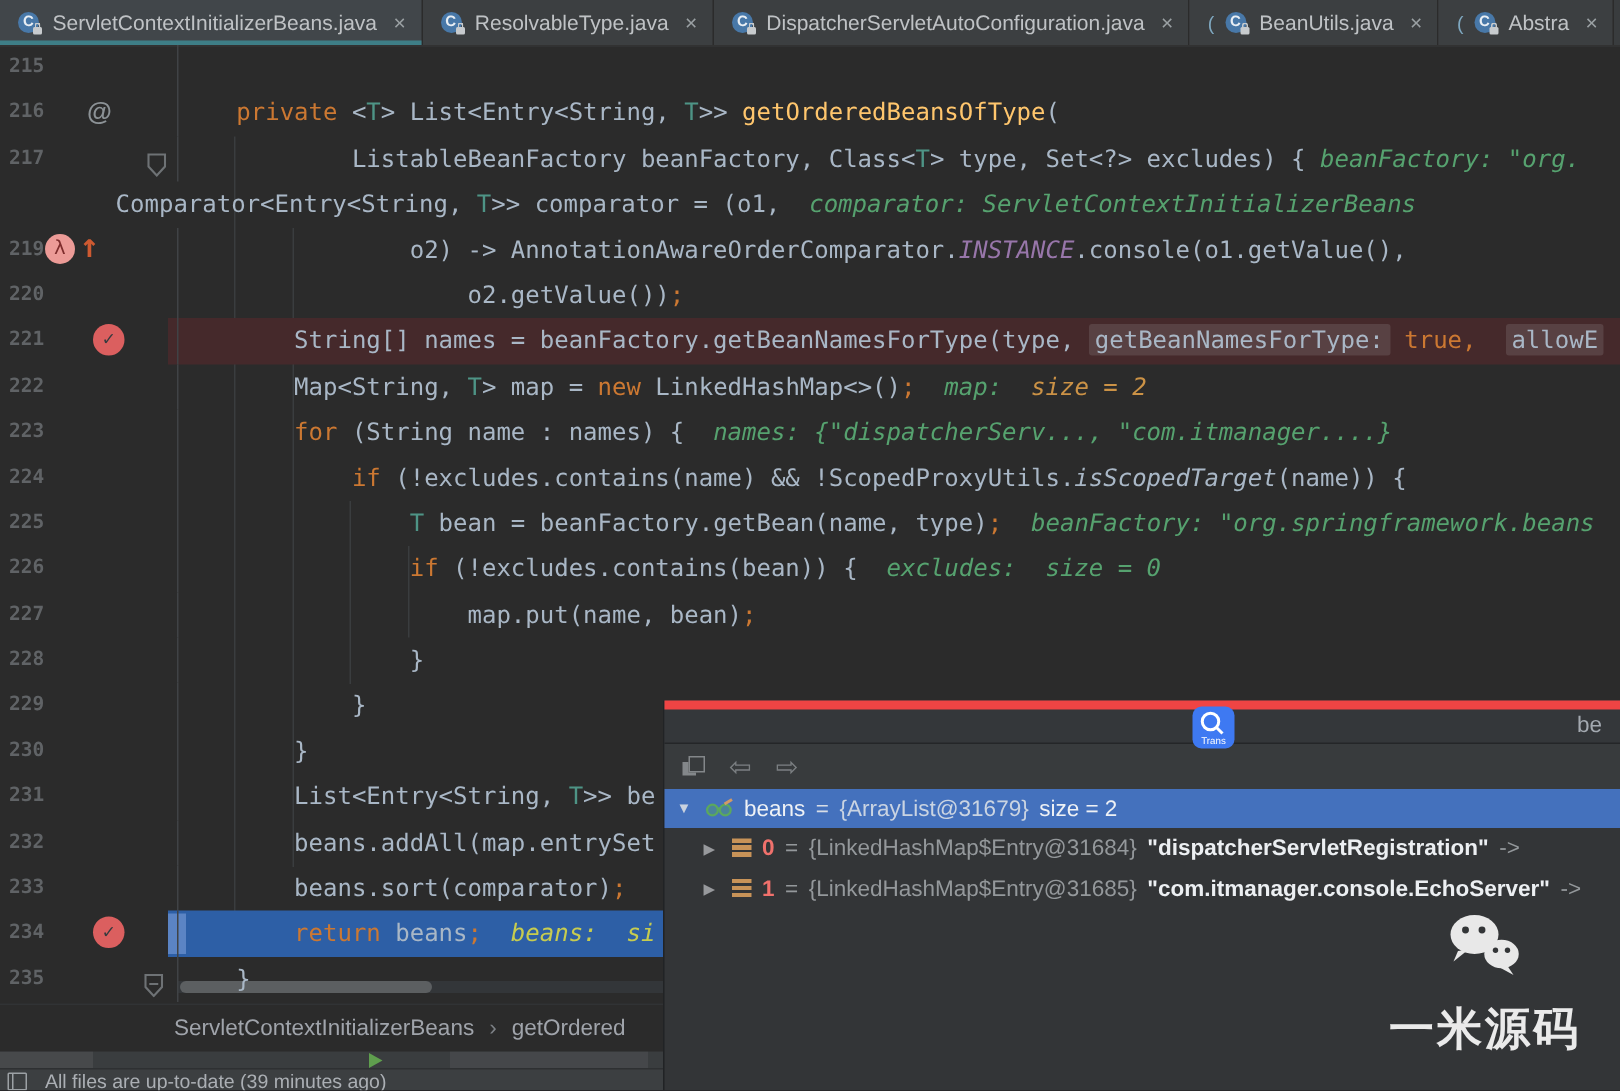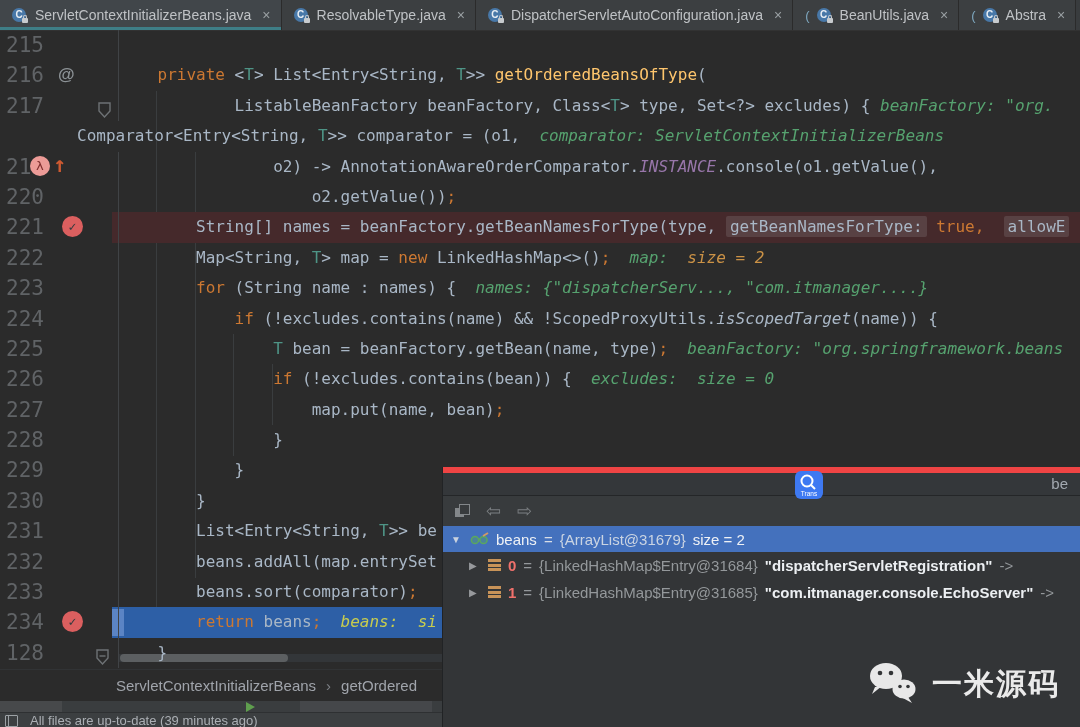--- a/index.html
+++ b/index.html
@@ -18,21 +18,21 @@
         color:#E8EEF4;font-size:10px;font-weight:bold;text-align:center;line-height:14px;font-family:"Liberation Sans",sans-serif;}
   .cicon .lock{position:absolute;right:0;bottom:0;width:6px;height:5px;background:#C7CBCE;border-radius:1px;}
   .cicon .lock::before{content:'';position:absolute;left:1px;top:-3px;width:2px;height:3px;border:1px solid #C7CBCE;border-bottom:none;border-radius:2px 2px 0 0;}
   .paren{color:#7FA8C0;font-size:13px;}
   .tab-close{color:#9AA0A3;font-size:14px;margin-left:4px;cursor:pointer;}
   
   .editor{position:absolute;left:0;top:30px;width:1080px;height:639px;overflow:hidden;}
   .guide{position:absolute;width:1px;background:#3A3D3F;z-index:0;}
   .line{position:relative;height:30.4px;line-height:30.4px;display:flex;font-size:16px;z-index:1;}
   .gutter{flex:0 0 118px;position:relative;border-right:1px solid #404346;}
-  .lnum{position:absolute;left:6px;color:#606366;font-size:21px;}
+  .lnum{position:absolute;left:6px;color:#606366;font-size:13px;font-weight:bold;}
   .code{flex:1;white-space:pre;overflow:hidden;}
   .bg-bp{background:linear-gradient(to right,transparent 112px,#45292B 112px);}
   .bg-exec{background:linear-gradient(to right,transparent 112px,#2D5FA6 112px);}
   .bg-exec::before{content:'';position:absolute;left:112px;top:2px;bottom:2px;width:12px;background:#5B84C4;}
   .c-kw{color:#CC7832;} .c-pl{color:#A9B7C6;} .c-ty{color:#4E9486;} .c-mt{color:#FFC66D;}
   .c-stf{color:#9876AA;font-style:italic;} .c-itm{color:#A9B7C6;font-style:italic;}
   .c-hint{color:#56A26F;font-style:italic;} .c-hint2{color:#CB9246;font-style:italic;}
   .c-hintY{color:#C7CC4F;font-style:italic;}
   .c-badge{background:rgba(195,195,195,.16);color:#A9B7C6;border-radius:2px;padding:1px 4px;}
   
@@ -71,21 +71,21 @@
   .ico-copy::after{content:'';position:absolute;left:4px;top:0;width:9px;height:9px;border:1.5px solid #83878A;background:#383B3D;}
   .ico-arrow{color:#7B7F82;font-size:18px;line-height:18px;cursor:pointer;}
   .pp-selrow{height:26px;background:#4471BD;display:flex;align-items:center;gap:7px;padding-left:8px;font-size:15px;cursor:pointer;}
   .pp-exp{font-size:10px;color:#C9D2DF;width:12px;flex:0 0 auto;}
   .pp-row{height:27px;display:flex;align-items:center;gap:7px;padding-left:26px;font-size:15px;cursor:pointer;}
   .pp-row .pp-exp{color:#97999C;}
   .bars{width:13px;height:13px;flex:0 0 auto;background:repeating-linear-gradient(to bottom,#C89358 0 3px,transparent 3px 4.6px);}
   .t-name{color:#EEF1F5;} .t-eq{color:#D7DDE6;} .t-ref{color:#CAD4E2;} .t-extra{color:#EEF1F5;}
   .r-idx{color:#F0716C;font-weight:bold;} .r-dim{color:#94989B;} .r-val{color:#ECEFF2;font-weight:600;}
   
-  .watermark{position:absolute;right:20px;bottom:20px;display:flex;align-items:center;gap:12px;z-index:7;}
+  .watermark{position:absolute;right:26px;bottom:20px;display:flex;align-items:center;gap:12px;z-index:7;flex-direction:column;}
   .wm-text{font-family:"Liberation Sans",sans-serif;font-size:30px;font-weight:600;color:#EAEAEA;letter-spacing:2px;}
   
   .trans{position:absolute;left:795px;top:471px;width:28px;height:28px;background:#3E79F2;border-radius:6px;z-index:8;cursor:pointer;}
 </style>
 </head>
 <body>
 
 <div class="app">
 
   <div class="tabbar" id="tabbar">
@@ -259,21 +259,21 @@
         </div>
         <div class="line bg-exec">
           <div class="gutter">
             <span class="lnum">234</span>
             <span class="g-bp">✓</span>
           </div>
           <div class="code"><span>        </span><span class="c-kw">return</span><span class="c-pl"> beans</span><span class="c-kw">;</span><span class="c-hintY">  beans:  si</span></div>
         </div>
         <div class="line">
           <div class="gutter">
-            <span class="lnum">128</span>
+            <span class="lnum">235</span>
             <span class="g-fold" style="left: 96px;"><svg width="13" height="16">
                 <path d="M1 1 h11 v8 l-5.5 6 l-5.5 -6 z" fill="none" stroke="#6E7275" stroke-width="1.4"></path>
                 <line x1="3.5" y1="7" x2="9.5" y2="7" stroke="#6E7275" stroke-width="1.4"></line>
               </svg></span>
           </div>
           <div class="code"><span>    </span><span class="c-pl">}</span></div>
         </div>
       </div>
     <div class="hscroll-track"></div>
     <div class="hscroll"></div>

